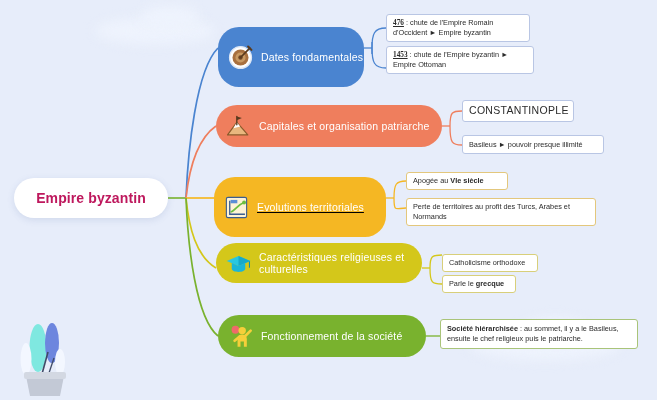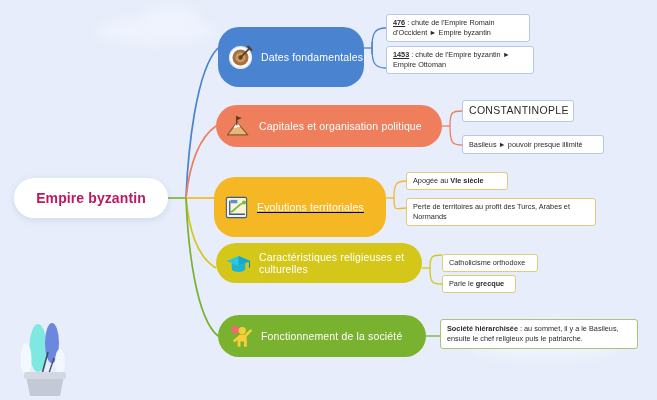--- a/index.html
+++ b/index.html
@@ -86,21 +86,21 @@
     border: 1px solid #b9c6e4;
     border-radius: 3px;
     box-sizing: border-box;
     padding: 3px 6px 3px 6px;
     font-size: 7.3px;
     line-height: 9.6px;
     color: #2b2b2b;
     display: flex;
     align-items: center;
   }
-  .leaf .u { text-decoration: underline; font-weight: bold; }
+  .leaf .u { text-decoration: underline; font-weight: bold; font-family: Liberation Serif, serif; }
   .leaf .b { font-weight: bold; }
   .leaf .big { font-size: 10.5px; letter-spacing: .3px; }
   
   #plant { position: absolute; left: 8px; top: 312px; width: 74px; height: 84px; }
 </style>
 </head>
 <body>
 
 <div id="canvas">
 
@@ -162,21 +162,21 @@
     <span><span class="u">1453</span> : chute de l'Empire byzantin ► Empire Ottoman</span>
   </div>
 
   <div class="branch" style="left:216px;top:105px;width:226px;height:42px;background:#ef7e5d;">
     <svg class="bicon" viewBox="0 0 32 32">
       <path d="M3 26 L14 11 L22 20 L27 26 Z" fill="#e8b77e" stroke="#8a5a2b" stroke-width="1.4" stroke-linejoin="round"></path>
       <path d="M14 11 L18 16 L10 18 Z" fill="#ffffff"></path>
       <path d="M14 4 L14 14" stroke="#5a3a1e" stroke-width="1.6" stroke-linecap="round"></path>
       <path d="M14 4 L20 6 L14 8.5 Z" fill="#5a3a1e"></path>
     </svg>
-    <span class="blabel">Capitales et organisation politique</span>
+    <span class="blabel">Capitales et organisation patriarche</span>
   </div>
 
   <div class="leaf" style="left:462px;top:100px;width:112px;height:22px;">
     <span><span class="big">CONSTANTINOPLE</span></span>
   </div>
   <div class="leaf" style="left:462px;top:135px;width:142px;height:19px;text-align:right;">
     <span>Basileus ► pouvoir presque illimité</span>
   </div>
 
   <div class="branch" style="left:214px;top:177px;width:172px;height:60px;background:#f5b723;text-decoration:underline;">

